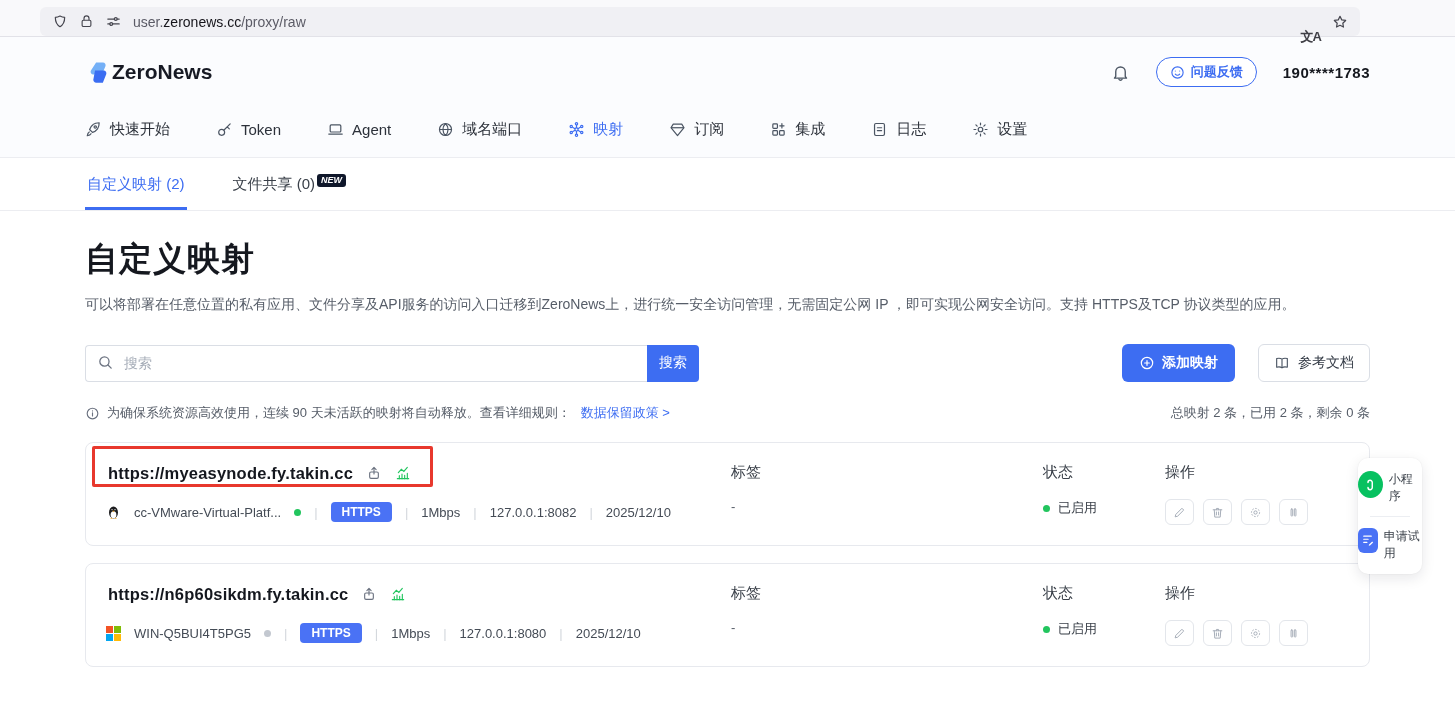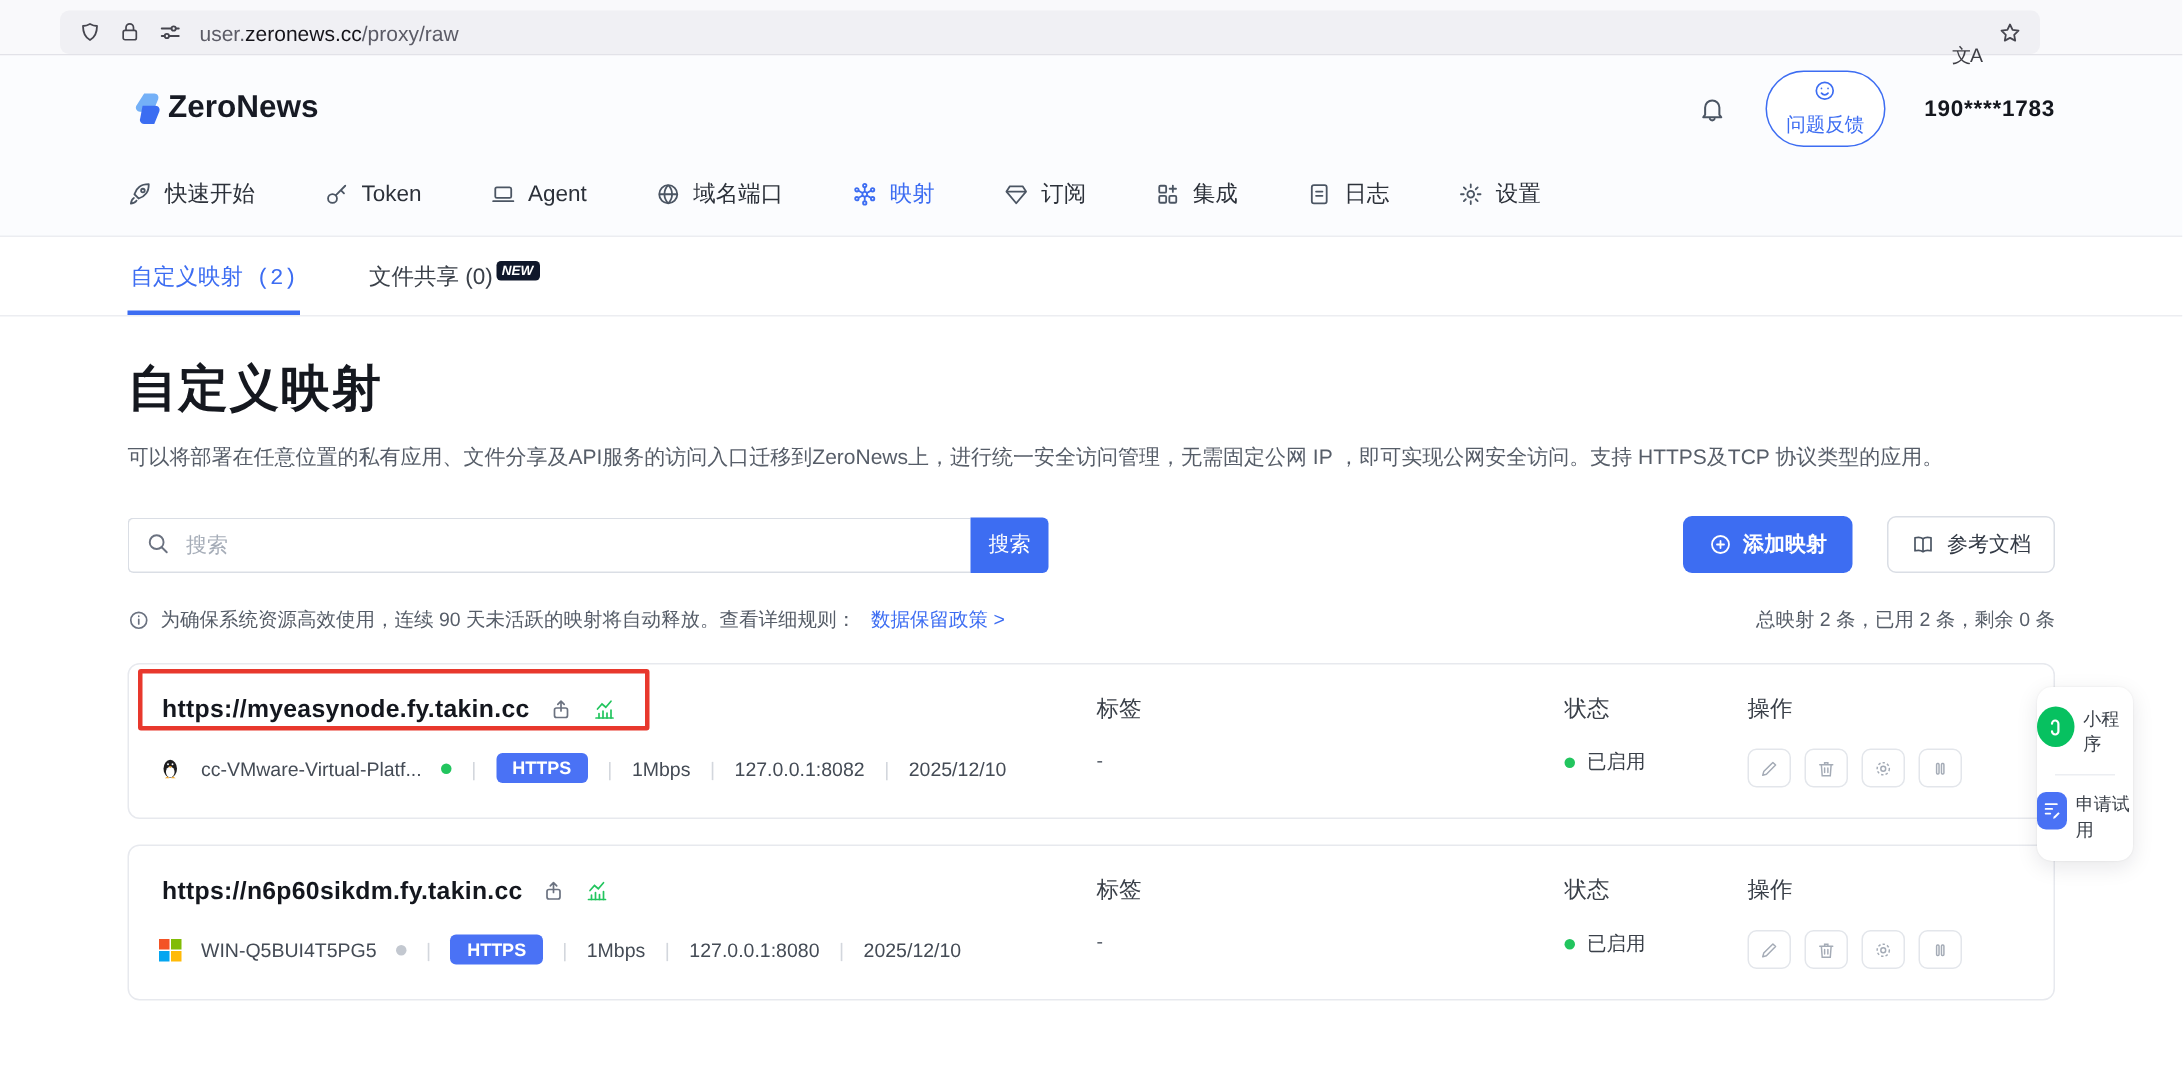--- a/index.html
+++ b/index.html
@@ -11,41 +11,41 @@
   svg { display:block; }
 
   
   .browser-bar { height:37px; background:#f9f9fb; border-bottom:1px solid #e2e2e8;
     display:flex; align-items:flex-end; padding:0 95px 0 40px; }
   .url-pill { flex:1; height:29px; background:#f0f0f4; border-radius:6px;
     display:flex; align-items:center; padding:0 12px; gap:11px; font-size:14px; color:#5b5b66; }
   .url-text { flex:1; white-space:nowrap; }
   .url-host { color:#15141a; }
   .chrome-ic { color:#45454e; }
-  .translate-ic { font-size:13px; color:#3f3f46; font-weight:400; letter-spacing:-1px;margin-top:31px; }
+  .translate-ic { font-size:13px; color:#3f3f46; font-weight:700; letter-spacing:-1px;margin-top:31px; }
 
   
   .site-header { background:#fbfcfe; padding:0 85px; border-bottom:1px solid #ecedf1; }
   .header-top { height:64px; display:flex; align-items:center; justify-content:space-between; padding-top:6px; }
   .brand { display:flex; align-items:center; font-size:21px; font-weight:700; color:#171a24; }
   .header-right { display:flex; align-items:center; gap:26px; }
   .bell { color:#4b5563; cursor:pointer; }
   .feedback-pill { display:flex; align-items:center; gap:6px; border:1px solid #3d6df2; color:#3d6df2;
-    border-radius:999px; padding:5px 13px; font-size:13px; font-weight:400; background:#fff; cursor:pointer;flex-direction:column; }
+    border-radius:999px; padding:5px 13px; font-size:13px; font-weight:700; background:#fff; cursor:pointer; }
   .account { font-weight:700; font-size:15px; color:#14171e; letter-spacing:.5px; }
 
   .main-nav { display:flex; gap:46px; height:56px; align-items:center; }
   .nav-item { display:flex; align-items:center; gap:8px; font-size:15px; color:#2c313a; cursor:pointer; }
   .nav-item .nav-ic { color:#4b5563; }
   .nav-item.active, .nav-item.active .nav-ic { color:#3d6df2; }
 
   
   .tabbar { padding:0 85px; border-bottom:1px solid #ecedf1; display:flex; gap:44px; background:#fff; }
   .tab { padding:17px 2px 13px; font-size:15px; color:#3a4049; cursor:pointer; border-bottom:3px solid transparent; }
-  .tab.active { color:#3d6df2; border-bottom-color:#3d6df2;font-family:Liberation Mono, monospace; }
+  .tab.active { color:#3d6df2; border-bottom-color:#3d6df2; }
   .new-badge { background:#0f172a; color:#fff; font-size:9px; font-weight:700; font-style:italic;
     padding:1px 4px 2px; border-radius:3px; margin-left:2px; vertical-align:super; }
 
   
   main { padding:26px 85px 0; }
   h1 { font-size:33px; font-weight:700; margin:0 0 14px; color:#15181f; letter-spacing:1px; }
   .desc { font-size:14px; color:#565d68; margin:0 0 30px; }
 
   .toolbar { display:flex; align-items:center; margin-bottom:22px; }
   .search-group { display:flex; width:614px; position:relative; }

